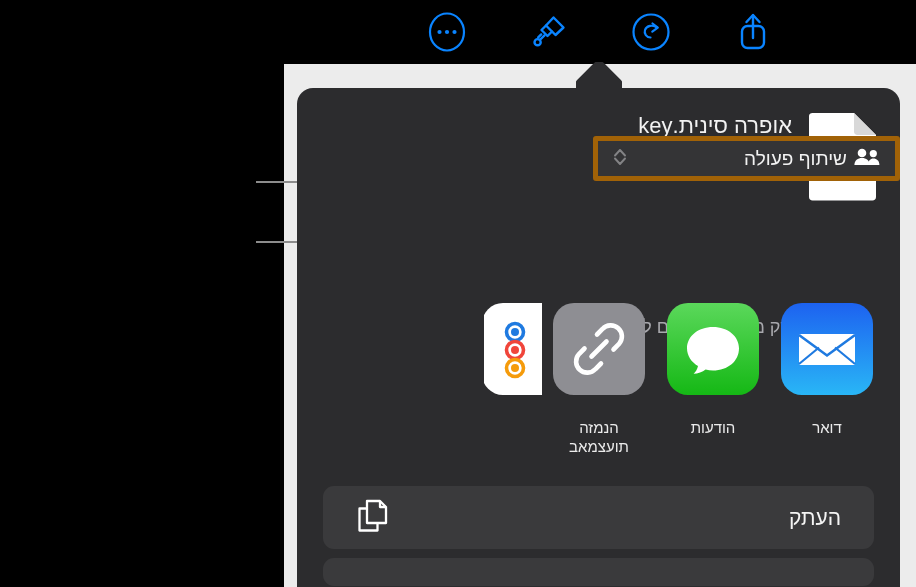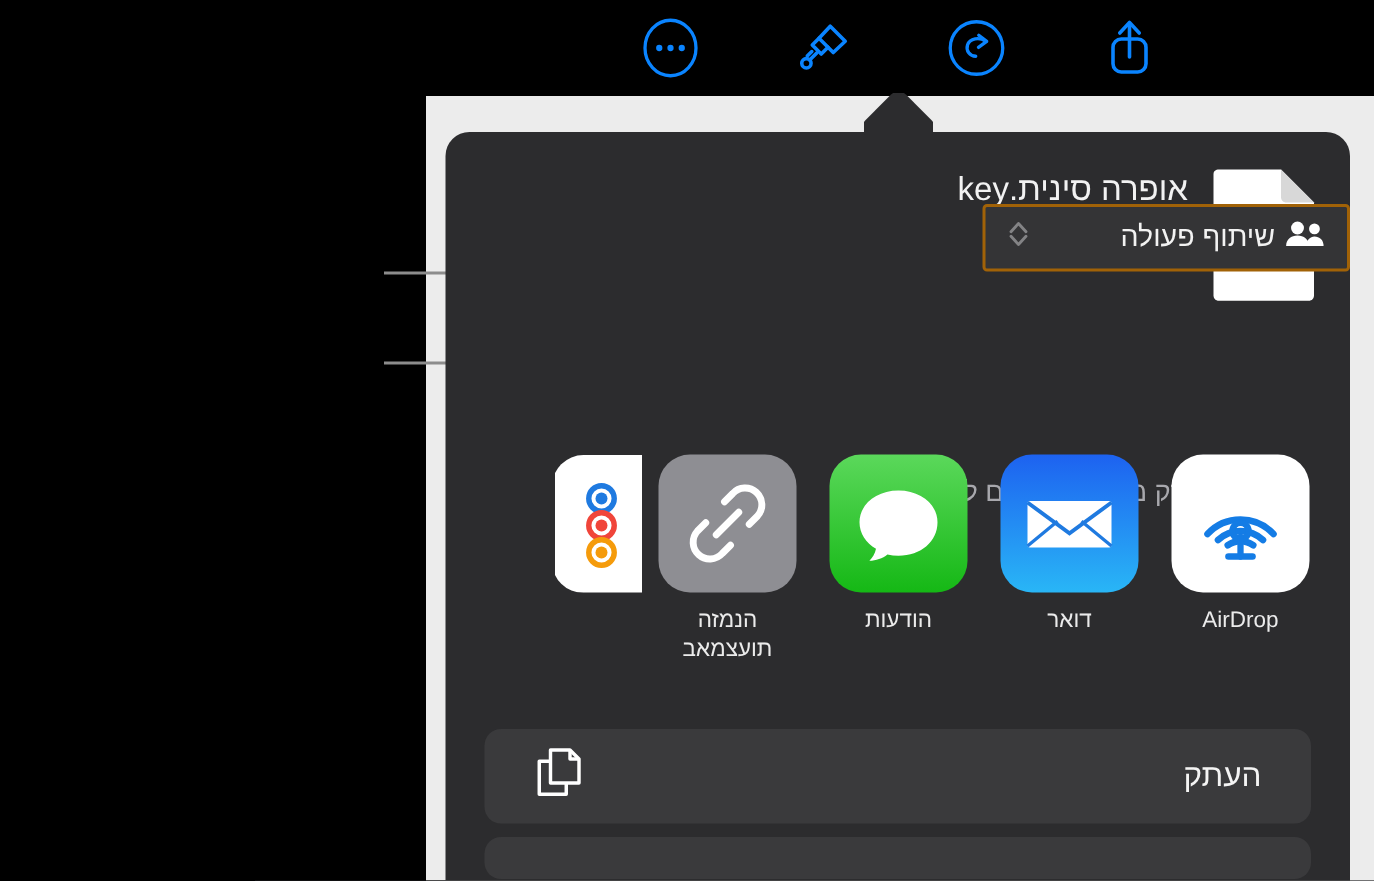--- a/index.html
+++ b/index.html
@@ -62,23 +62,23 @@
   }
   .head-text {
     position:absolute; right:108px; top:22px; left:20px;
     text-align:right;
   }
   .doc-title {
     color:#f2f2f2; font-size:22px; line-height:32px; font-weight:400;
     white-space:nowrap; overflow:hidden;
   }
   .collab-btn {
-    position:absolute; right:0px; top:48px; width:245px; height:45px;
+    position:absolute; right:0px; top:48px; width:307px; height:45px;
     background:#343436;
-    border:2px solid #a16207; border-radius:3px;
+    border:5px solid #a16207; border-radius:3px;
     display:flex; align-items:center; padding:0 14px;
     cursor:default;
   }
   .collab-label {
     color:#f2f2f2; font-size:19px; line-height:22px; flex:1; text-align:right;
     padding-right:6px;
   }
   .people-icon { flex:0 0 auto; margin-right:0; margin-left:0; }
   .chev-updown { flex:0 0 auto; margin-right:auto; opacity:.55; }
 
@@ -102,21 +102,21 @@
     cursor:default;
   }
   .app-cell.partial { width:58px; overflow:hidden; align-items:flex-start; }
   .app-cell.partial .app-tile { margin-right:-32px; }
   .app-tile {
     width:92px; height:92px; border-radius:21px; overflow:hidden;
     display:flex; align-items:center; justify-content:center;
     flex:0 0 auto;
   }
   .app-label {
-    margin-top:9px; color:#ebebeb; font-size:15px; line-height:19px;
+    margin-top:23px; color:#ebebeb; font-size:15px; line-height:19px;
     text-align:center; max-width:110px;
   }
 
   .tile-link { background:#8e8e93; }
   .tile-mail { background:linear-gradient(180deg,#1d62f0 0%,#29b6f6 100%); }
   .tile-msg  { background:linear-gradient(180deg,#5bd85b 0%,#15b815 100%); }
   .tile-air  { background:#ffffff; }
   .tile-free { background:#ffffff; }
 
   
@@ -243,35 +243,20 @@
       <span class="sub-text">רק מוזמנים יכולים לערוך</span>
       <span class="chev-more">
         <svg width="11" height="18" viewBox="0 0 11 18">
           <path d="M8 2 L2.5 9 L8 16" fill="none" stroke="#a8a8ad" stroke-width="1.9" stroke-linecap="round" stroke-linejoin="round"></path>
         </svg>
       </span>
     </div>
 
     <div class="app-strip">
 
-      <div class="app-cell">
-        <div class="app-tile tile-air">
-          <svg width="70" height="70" viewBox="0 0 70 70">
-            <g fill="none" stroke="#147ce5" stroke-width="4.4" stroke-linecap="round">
-              <path d="M13 42 A30 30 0 0 1 57 42"></path>
-              <path d="M20 46 A22 22 0 0 1 50 46"></path>
-              <path d="M26.5 49.5 A14.5 14.5 0 0 1 43.5 49.5"></path>
-            </g>
-            <circle cx="35" cy="40" r="5.4" fill="none" stroke="#147ce5" stroke-width="4.2"></circle>
-            <path d="M35 44 L35 57" stroke="#147ce5" stroke-width="4.2" stroke-linecap="round"></path>
-            <path d="M27 57 L43 57" stroke="#147ce5" stroke-width="4.4" stroke-linecap="round"></path>
-          </svg>
-        </div>
-        <div class="app-label">AirDrop</div>
-      </div>
 
       <div class="app-cell">
         <div class="app-tile tile-mail">
           <svg width="70" height="70" viewBox="0 0 70 70">
             <rect x="7" y="20" width="56" height="31" rx="1.5" fill="#ffffff"></rect>
             <path d="M7 21 L35 41.5 L63 21" fill="none" stroke="#1f7ae0" stroke-width="2.6"></path>
             <path d="M7 50 L27 33.5 M63 50 L43 33.5" fill="none" stroke="#1f7ae0" stroke-width="2.2"></path>
           </svg>
         </div>
         <div class="app-label">דואר</div>

